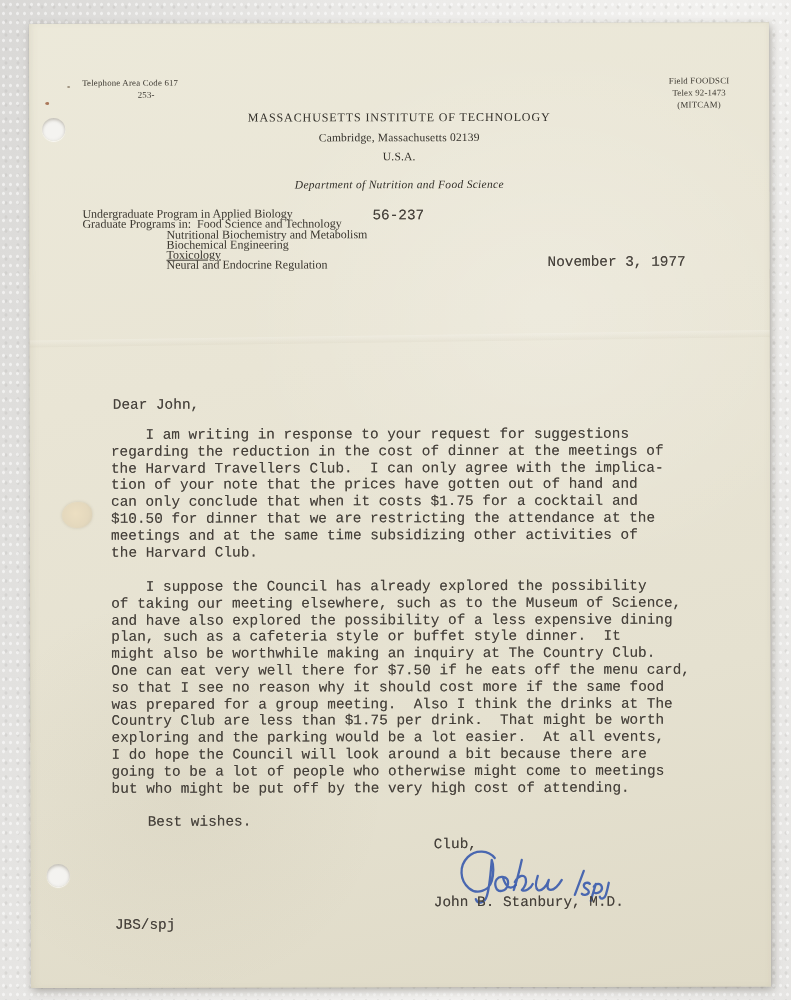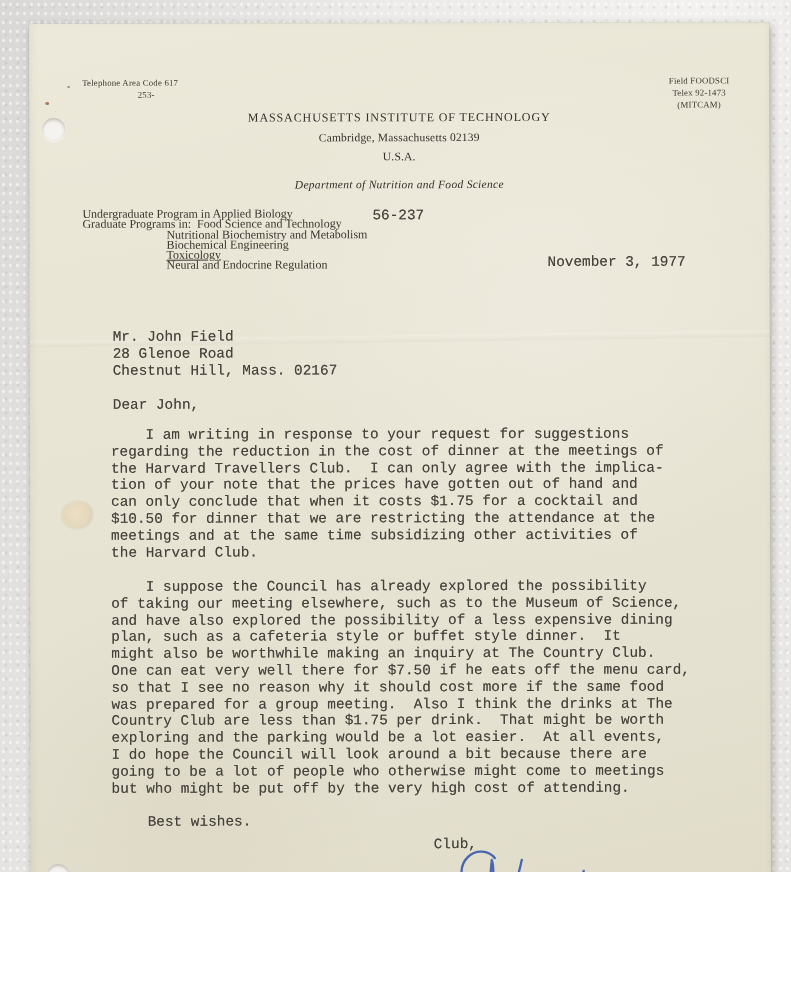--- a/index.html
+++ b/index.html
@@ -1,17 +1,17 @@
 <!DOCTYPE html>
 <html><head>
 <meta charset="utf-8">
 <style>
   html,body{margin:0;padding:0;}
   .scene{
-    position:relative;width:791px;height:872px;overflow:hidden;
+    position:relative;width:791px;height:1000px;overflow:hidden;
     background-color:#e7e6e4;
     background-image:
       radial-gradient(rgba(255,255,255,0.55) 1px, transparent 1.7px),
       radial-gradient(rgba(185,183,180,0.30) 1px, transparent 1.9px),
       linear-gradient(105deg,#d9d8d6 0%,#ecebe9 38%,#f2f1ef 68%,#e6e5e3 100%);
     background-size:7px 9px, 12px 14px, 100% 100%;
   }
   .paper{
     position:absolute;left:29px;top:24px;width:740px;height:964px;
     transform:rotate(-0.12deg);transform-origin:top left;
@@ -89,23 +89,20 @@
       <div><span>Graduate Programs in:</span>&nbsp;&nbsp;<span>Food Science and Technology</span></div>
       <div style="margin-left:84px;">Nutritional Biochemistry and Metabolism</div>
       <div style="margin-left:84px;">Biochemical Engineering</div>
       <div style="margin-left:84px;text-decoration:underline;">Toxicology</div>
       <div style="margin-left:84px;">Neural and Endocrine Regulation</div>
     </div>
 
     <div class="abs typew" style="left:343px;top:184px;">56-237</div>
     <div class="abs typew" style="left:518px;top:231px;">November 3, 1977</div>
 
-    <div class="abs typew" style="left:83px;top:305px;">Mr. John Field
-28 Glenoe Road
-Chestnut Hill, Mass. 02167</div>
 
     <div class="abs typew" style="left:83px;top:373px;">Dear John,</div>
 
     <div class="abs typew" style="left:81px;top:403px;">    I am writing in response to your request for suggestions
 regarding the reduction in the cost of dinner at the meetings of
 the Harvard Travellers Club.  I can only agree with the implica-
 tion of your note that the prices have gotten out of hand and
 can only conclude that when it costs $1.75 for a cocktail and
 $10.50 for dinner that we are restricting the attendance at the
 meetings and at the same time subsidizing other activities of
@@ -131,17 +128,18 @@
       <path d="M63 14 C57 6 44 5 36 13 C27 22 28 36 37 44 C45 51 57 47 60 37 C62 30 62 21 60 16 C59 27 58 43 55 52 C53 59 46 61 44 55"></path>
       <path d="M71 33 C66 32 62 37 64 43 C66 49 74 48 76 41 C77 36 75 33 71 33 C74 44 79 46 84 41"></path>
       <path d="M90 16 C88 25 85 37 82 46 M83 38 C87 31 93 30 94 35 C95 40 92 44 90 46 C93 48 99 45 101 40"></path>
       <path d="M106 32 C104 38 103 44 106 46 C110 48 115 42 117 36 C115 42 115 46 119 46 C123 46 127 41 130 36"></path>
       <path d="M152 27 L143 51"></path>
       <path d="M158 40 C156 38 152 39 152 42 C152 45 157 45 157 48 C157 51 152 52 150 50"></path>
       <path d="M164 40 C162 47 160 53 159 57 M162 43 C164 39 169 39 170 43 C171 47 167 50 163 49"></path>
       <path d="M177 39 C176 44 175 48 174 51 C173 55 169 56 168 53"></path>
     </svg>
 
+    <div class="abs typew" style="left:403px;top:871px;">John B. Stanbury, M.D.</div>
 
     <div class="abs typew" style="left:84px;top:893px;">JBS/spj</div>
 
   </div>
 </div>
 
 </body></html>

